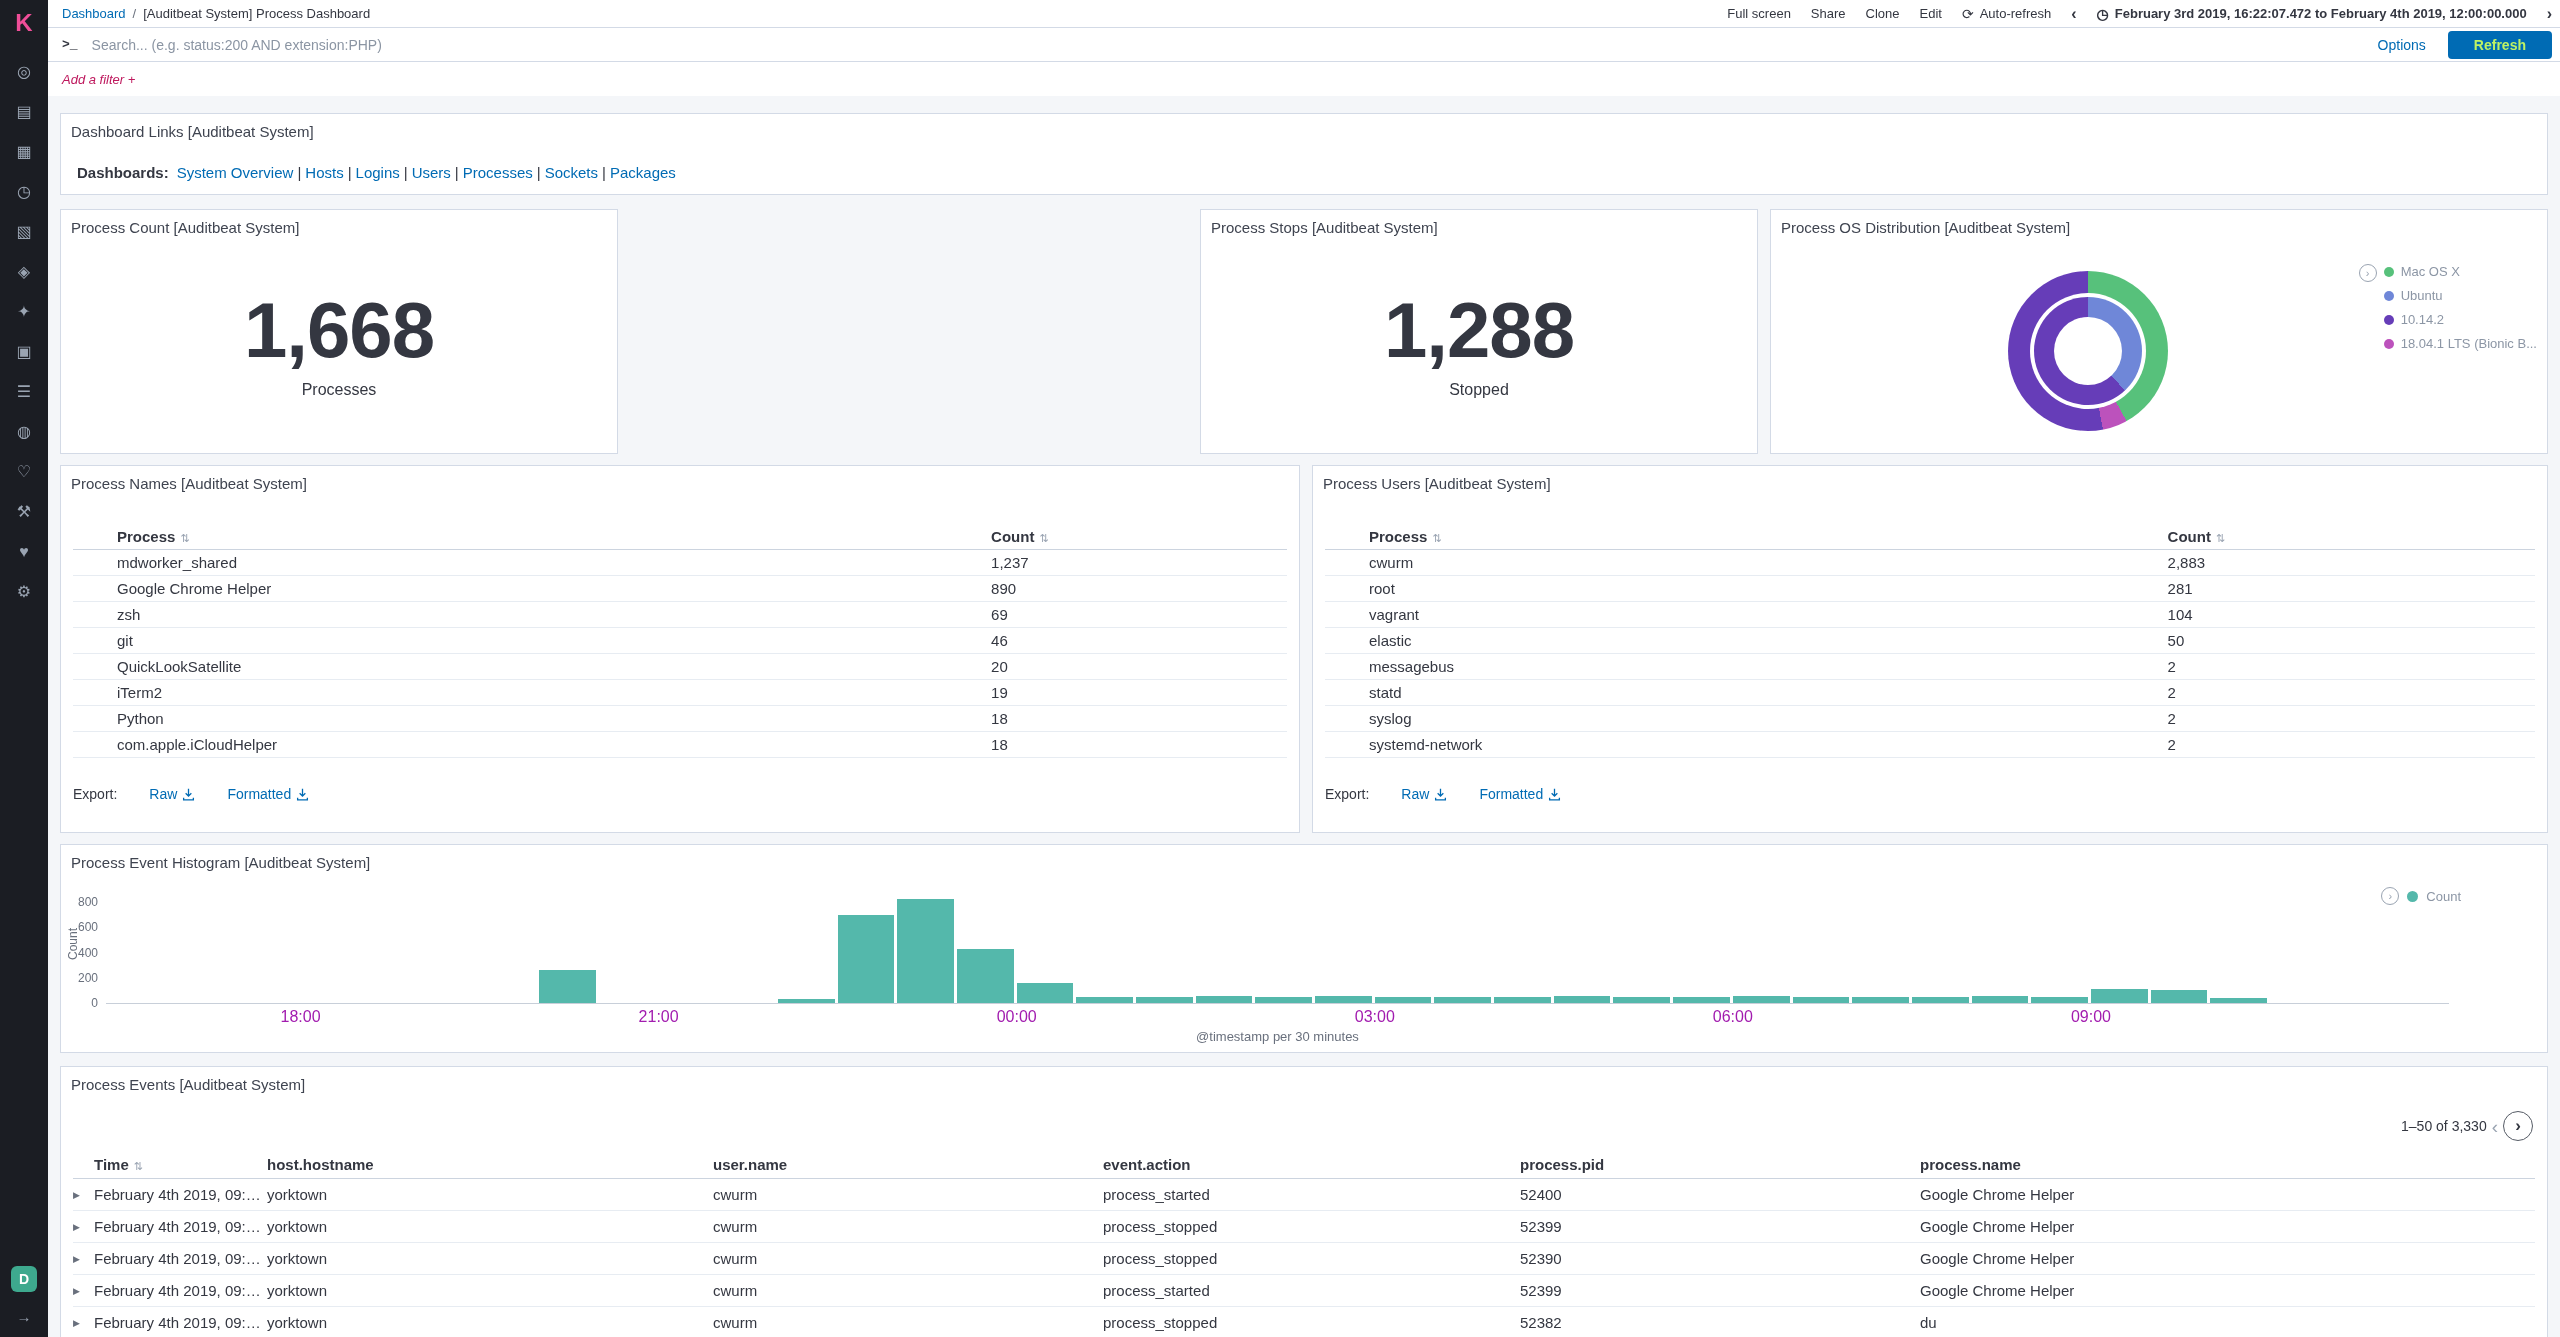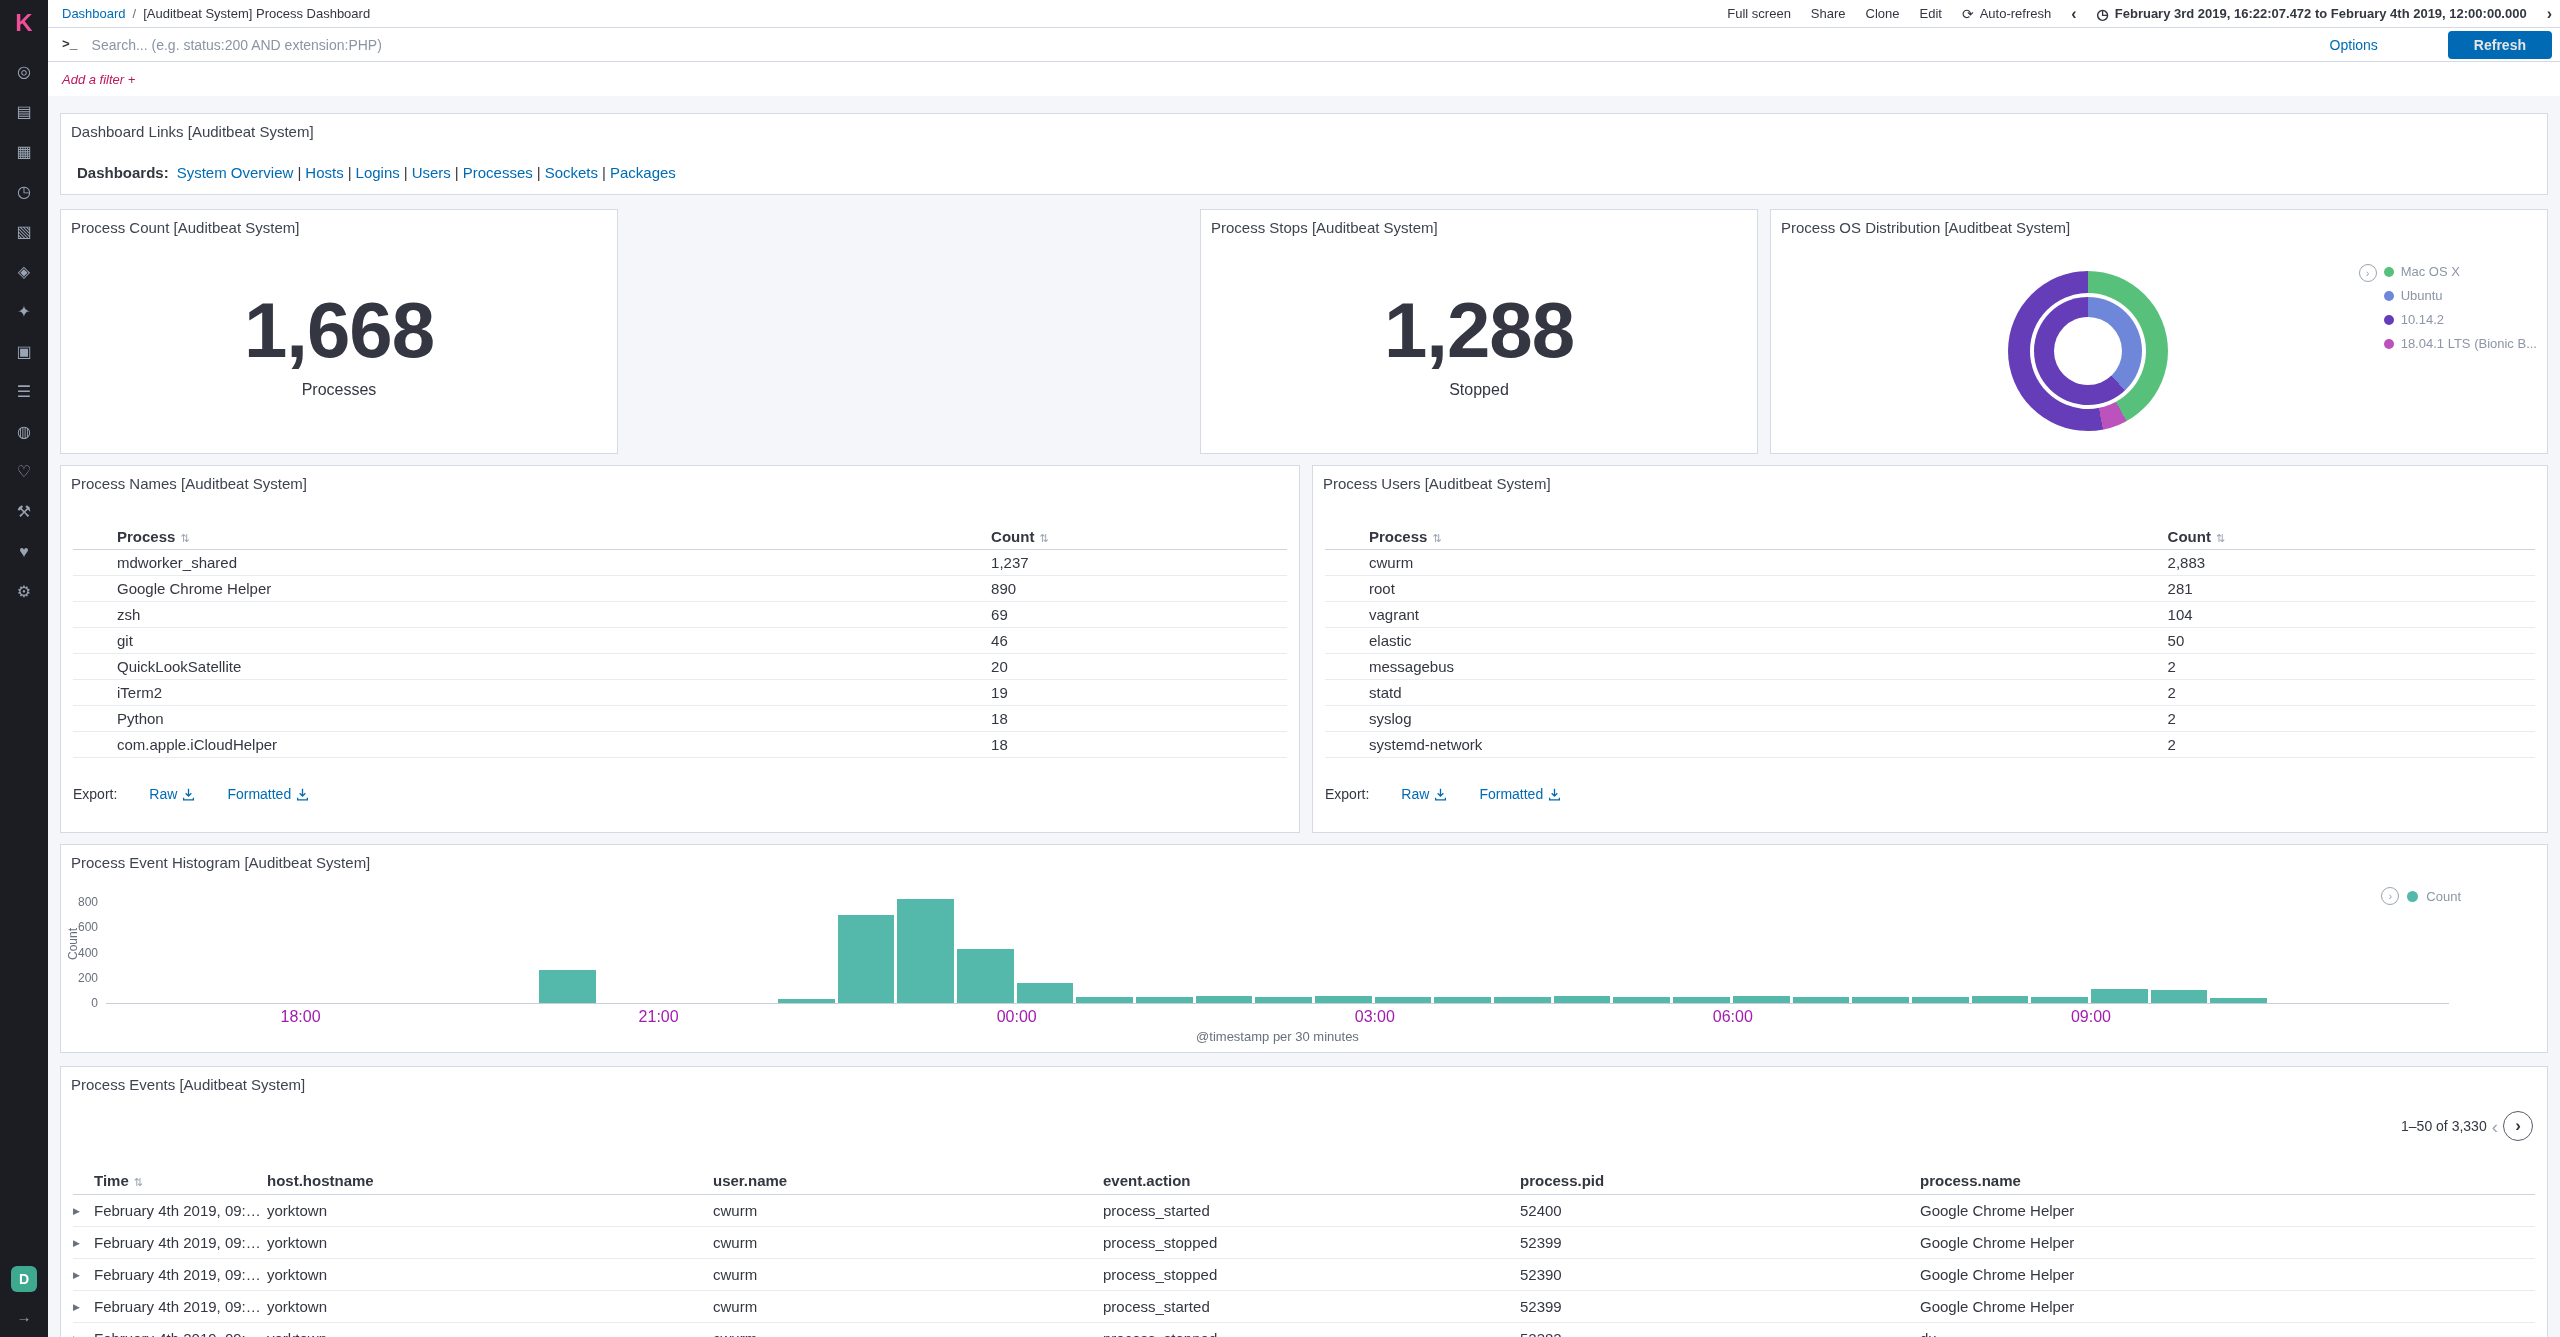--- a/index.html
+++ b/index.html
@@ -45,21 +45,21 @@
   .querybar {
     position:fixed; left:48px; right:0; top:28px; height:34px; background:#fff;
     border-bottom:1px solid #d3dae6; display:flex; align-items:center;
     padding:0 8px 0 14px; gap:12px; z-index:40;
   }
   .console-icon { font-family:"Liberation Mono", monospace; font-size:13px; font-weight:700; color:#343741; }
   .search-input { flex:1; border:none; outline:none; font-size:14px; color:#343741; background:transparent; }
   .search-input::placeholder { color:#8b95a3; }
   .options-link { color:#006bb4; font-size:14px; margin-right:10px;margin-left:20px; }
   .refresh-btn { height:28px; padding:0 26px; background:#006bb4; border:none; border-radius:4px;
-    color:#e5e5e5; font-size:14px; font-weight:600; cursor:pointer; font-family:inherit;margin-left:48px; }
+    color:#bef264; font-size:14px; font-weight:600; cursor:pointer; font-family:inherit; }
 
   
   .filterbar { position:fixed; left:48px; right:0; top:62px; height:34px; background:#fff;
     display:flex; align-items:center; padding:0 14px; z-index:40; }
   .add-filter { color:#be185d; font-size:13px;font-style:italic; }
 
   
   .dash { position:fixed; left:48px; top:96px; right:0; bottom:0; background:#f4f6f9; overflow:hidden; }
   .panel { position:absolute; background:#fff; border:1px solid #d3dae6; }
   .panel-title { font-size:15px; color:#3f4450; padding:9px 10px 0; white-space:nowrap;
@@ -127,21 +127,21 @@
   
   #panel-events { left:12px; top:970px; width:2488px; height:330px; }
   .epagination { position:absolute; top:44px; right:14px; display:flex; align-items:center; gap:5px; font-size:14px; }
   .page-prev { color:#9aa4b2; font-size:19px; cursor:default; line-height:1; }
   .page-next { width:30px; height:30px; border:1px solid #565c66; border-radius:50%; background:#fff;
     display:flex; align-items:center; justify-content:center; font-size:17px; font-weight:700;
     color:#343741; cursor:pointer; }
   .etable { position:absolute; top:84px; left:12px; right:12px; }
   .erow { display:grid; grid-template-columns:21px 173px 446px 390px 417px 400px 1fr;
     align-items:center; height:32px; border-bottom:1px solid #e7ecf2; font-size:15px; }
-  .ehead { font-weight:700; height:28px; border-bottom:1px solid #ccd4df;margin-top:16px; }
+  .ehead { font-weight:700; height:28px; border-bottom:1px solid #ccd4df; }
   .ecell { white-space:nowrap; overflow:hidden; text-overflow:ellipsis; }
   .expand-cell { font-size:9px; color:#69707d; cursor:pointer; }
   .dl-icon { flex:none; }
 </style>
 </head>
 <body>
 
 <div id="sidebar">
   <div class="logo">K</div>
   <div class="nav-icons">

